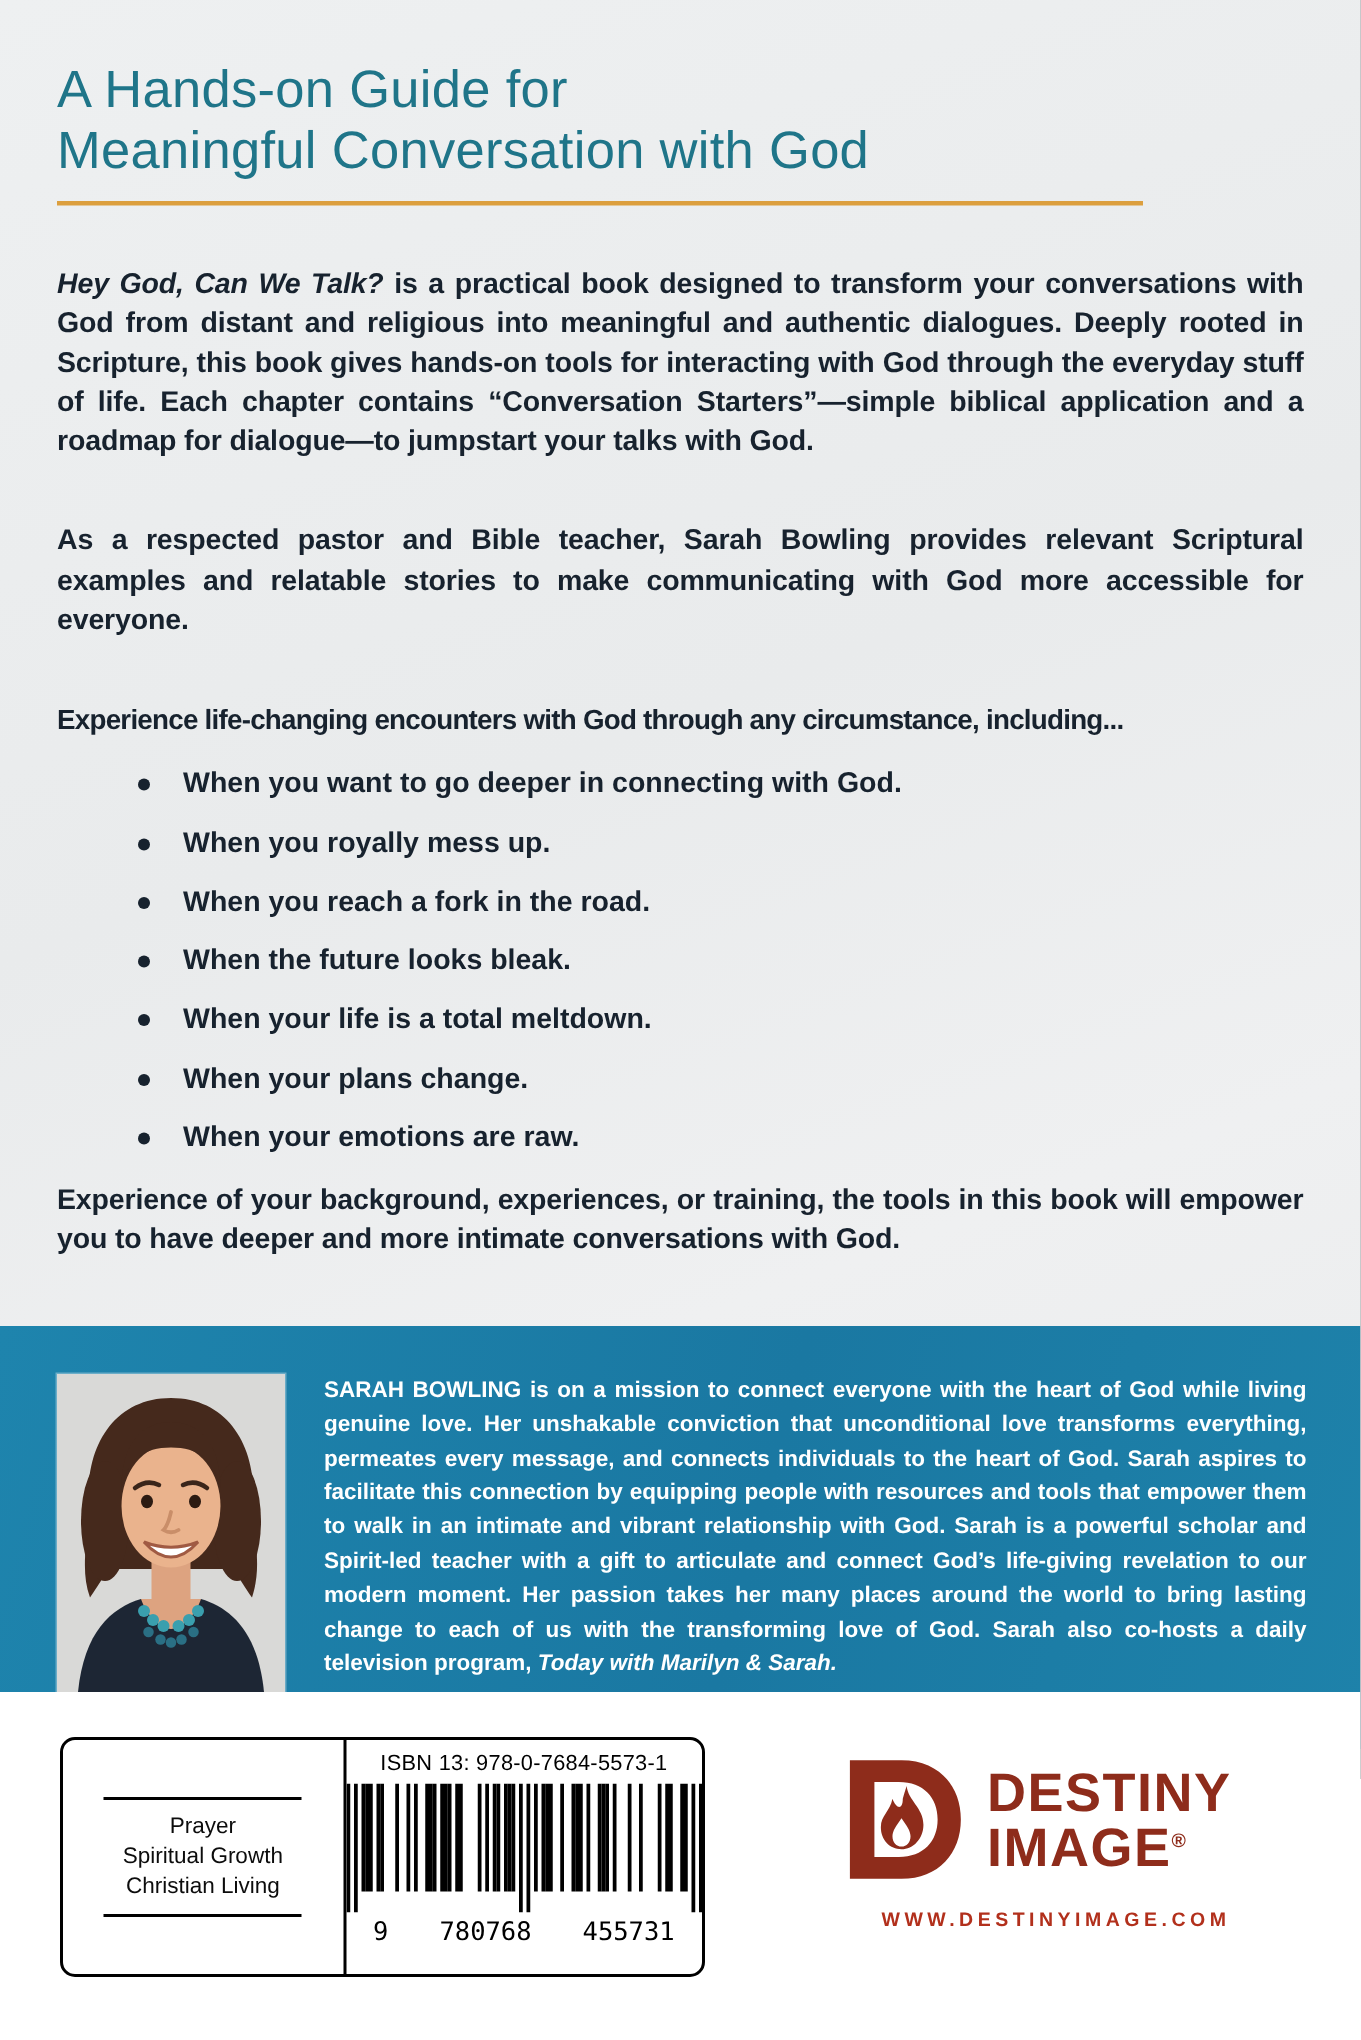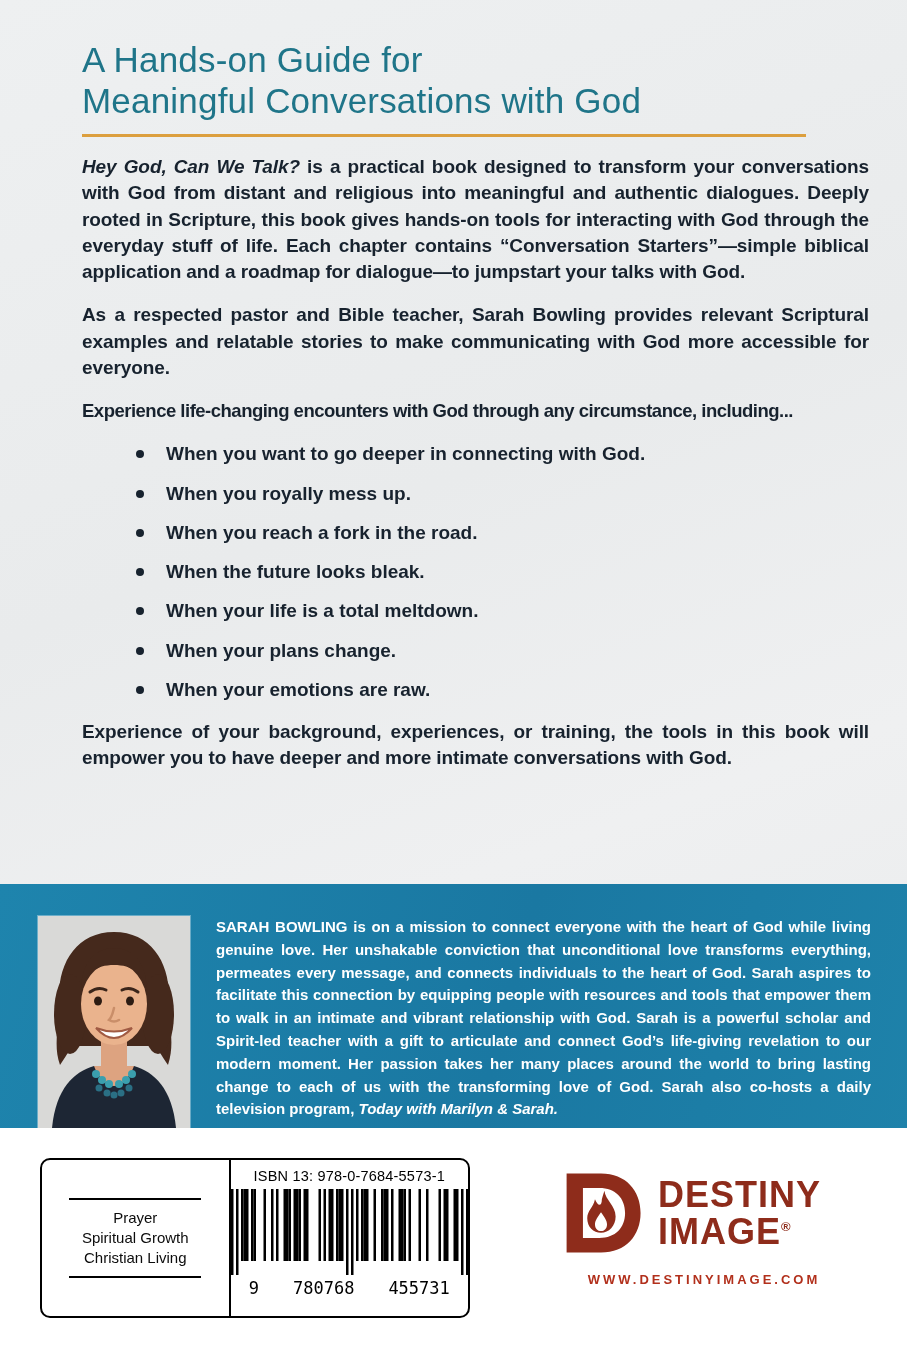--- a/index.html
+++ b/index.html
@@ -1,30 +1,30 @@
 <!DOCTYPE html>
 <html><head>
 <meta charset="utf-8">
 <style>
   * { margin:0; padding:0; box-sizing:border-box; }
   html,body { margin:0; padding:0; background:#b9bcbe; }
   .cover {
     position:relative; width:907px; height:1360px; margin:0 auto;
     background:linear-gradient(160deg,#eef0f1 0%,#e9ebec 38%,#eff0f1 62%,#e7e9ea 100%);
     font-family:"Liberation Sans","DejaVu Sans",sans-serif;
-    color:#17222e; overflow:hidden;padding-left:44px;
+    color:#17222e; overflow:hidden;
   }
 
   
   .main-copy { height:846px; overflow:hidden; padding:40px 38px 0 38px; }
   .heading { font-weight:500; color:#1f7589; font-size:35px; line-height:1.16; letter-spacing:.2px; }
   .heading .hl { display:block; }
   .divider { width:724px; border-top:3px solid #dc9f3e; margin-top:13px; }
   .para { font-size:19px; font-weight:700; line-height:1.38; text-align:justify; letter-spacing:-.1px;
-          color:#17222e; margin-top:17px; }
+          color:#17222e; margin-top:40px; }
   .para .book-title { font-style:italic; }
   .para.experience { white-space:nowrap; letter-spacing:-.5px; font-size:18.5px; text-align:left; }
   .bullets { list-style:none; margin:18px 0 0 52px; }
   .bullets li { position:relative; font-size:19px; font-weight:700; line-height:1.38;
                 padding-left:32px; margin-bottom:13px; }
   .bullets li::before { content:""; position:absolute; left:2px; top:9px; width:8px; height:8px;
                         border-radius:50%; background:#17222e; }
   .para.closing { margin-top:16px; }
 
   
@@ -58,21 +58,21 @@
              font-size:13px; letter-spacing:3px; }
 </style>
 </head>
 <body>
 
 <div class="cover">
 
   <div class="main-copy">
     <h1 class="heading">
       <span class="hl">A Hands-on Guide for</span>
-      <span class="hl">Meaningful Conversations with God</span>
+      <span class="hl">Meaningful Conversation with God</span>
     </h1>
     <div class="divider"></div>
 
     <p class="para"><em class="book-title">Hey God, Can We Talk?</em><span> is a practical book designed to transform your conversations with God from distant and religious into meaningful and authentic dialogues. Deeply rooted in Scripture, this book gives hands-on tools for interacting with God through the everyday stuff of life. Each chapter contains “Conversation Starters”—simple biblical application and a roadmap for dialogue—to jumpstart your talks with God.</span></p>
 
     <p class="para">As a respected pastor and Bible teacher, Sarah Bowling provides relevant Scriptural examples and relatable stories to make communicating with God more accessible for everyone.</p>
 
     <p class="para experience">Experience life-changing encounters with God through any circumstance, including...</p>
 
     <ul class="bullets">

